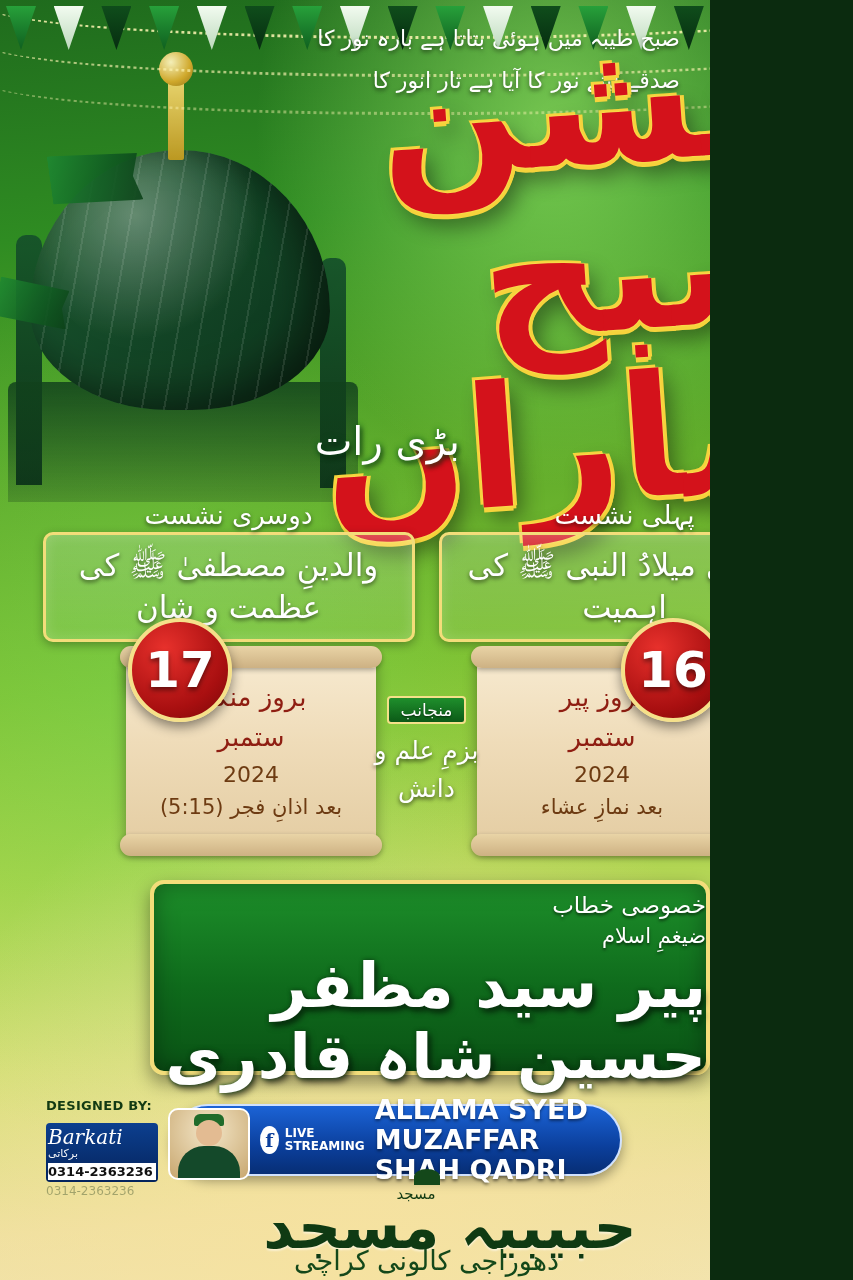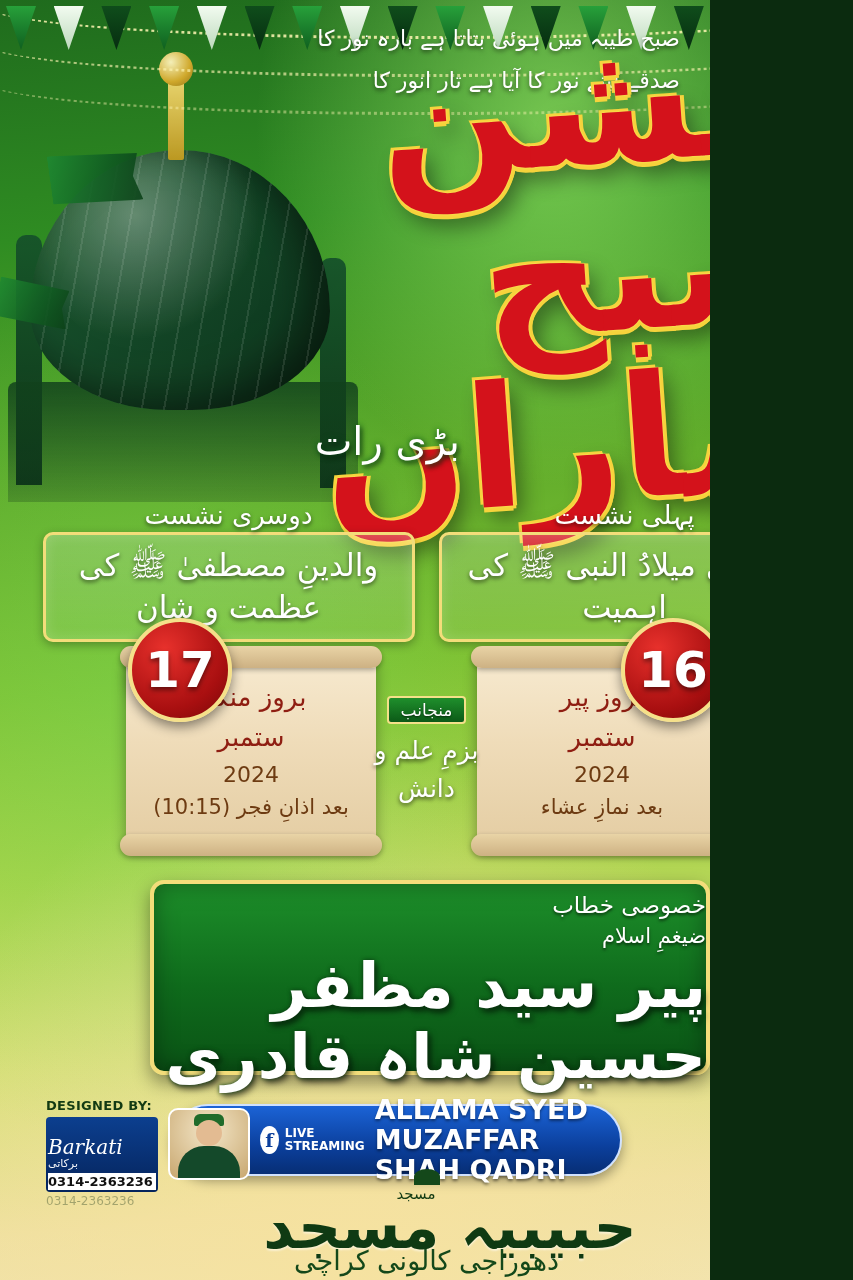--- a/index.html
+++ b/index.html
@@ -367,24 +367,24 @@
     width: 112px;
     text-align: left;
   }
   .designer-label {
     font-size: 13px;
     font-weight: bold;
     color: #123a12;
     letter-spacing: 0.3px;
   }
   .designer-card {
-    margin-top: 4px;
+    margin-top: 10px;
     background: linear-gradient(180deg, #0c3f8f, #05245c);
     border-radius: 4px;
-    padding: 20px 2px 2px;
+    padding: 4px 2px 2px;
     color: #ffffff;
   }
   .designer-brand {
     font-family: "DejaVu Serif", serif;
     font-style: italic;
     font-size: 20px;
     line-height: 1;
   }
   .designer-urdu {
     font-size: 11px;
@@ -607,21 +607,21 @@
         <div class="scroll-time">بعد نمازِ عشاء</div>
       </div>
     </div>
     <div class="date-badge right">16</div>
 
     <div class="scroll left">
       <div class="scroll-text">
         <div>بروز منگل</div>
         <div>ستمبر</div>
         <div class="scroll-year">2024</div>
-        <div class="scroll-time">بعد اذانِ فجر (10:15)</div>
+        <div class="scroll-time">بعد اذانِ فجر (5:15)</div>
       </div>
     </div>
     <div class="date-badge left">17</div>
 
     <div class="middle-banner">
       <div class="middle-tag">منجانب</div>
       <div class="middle-lines">
         <div>بزمِ علم و</div>
         <div>دانش</div>
       </div>

